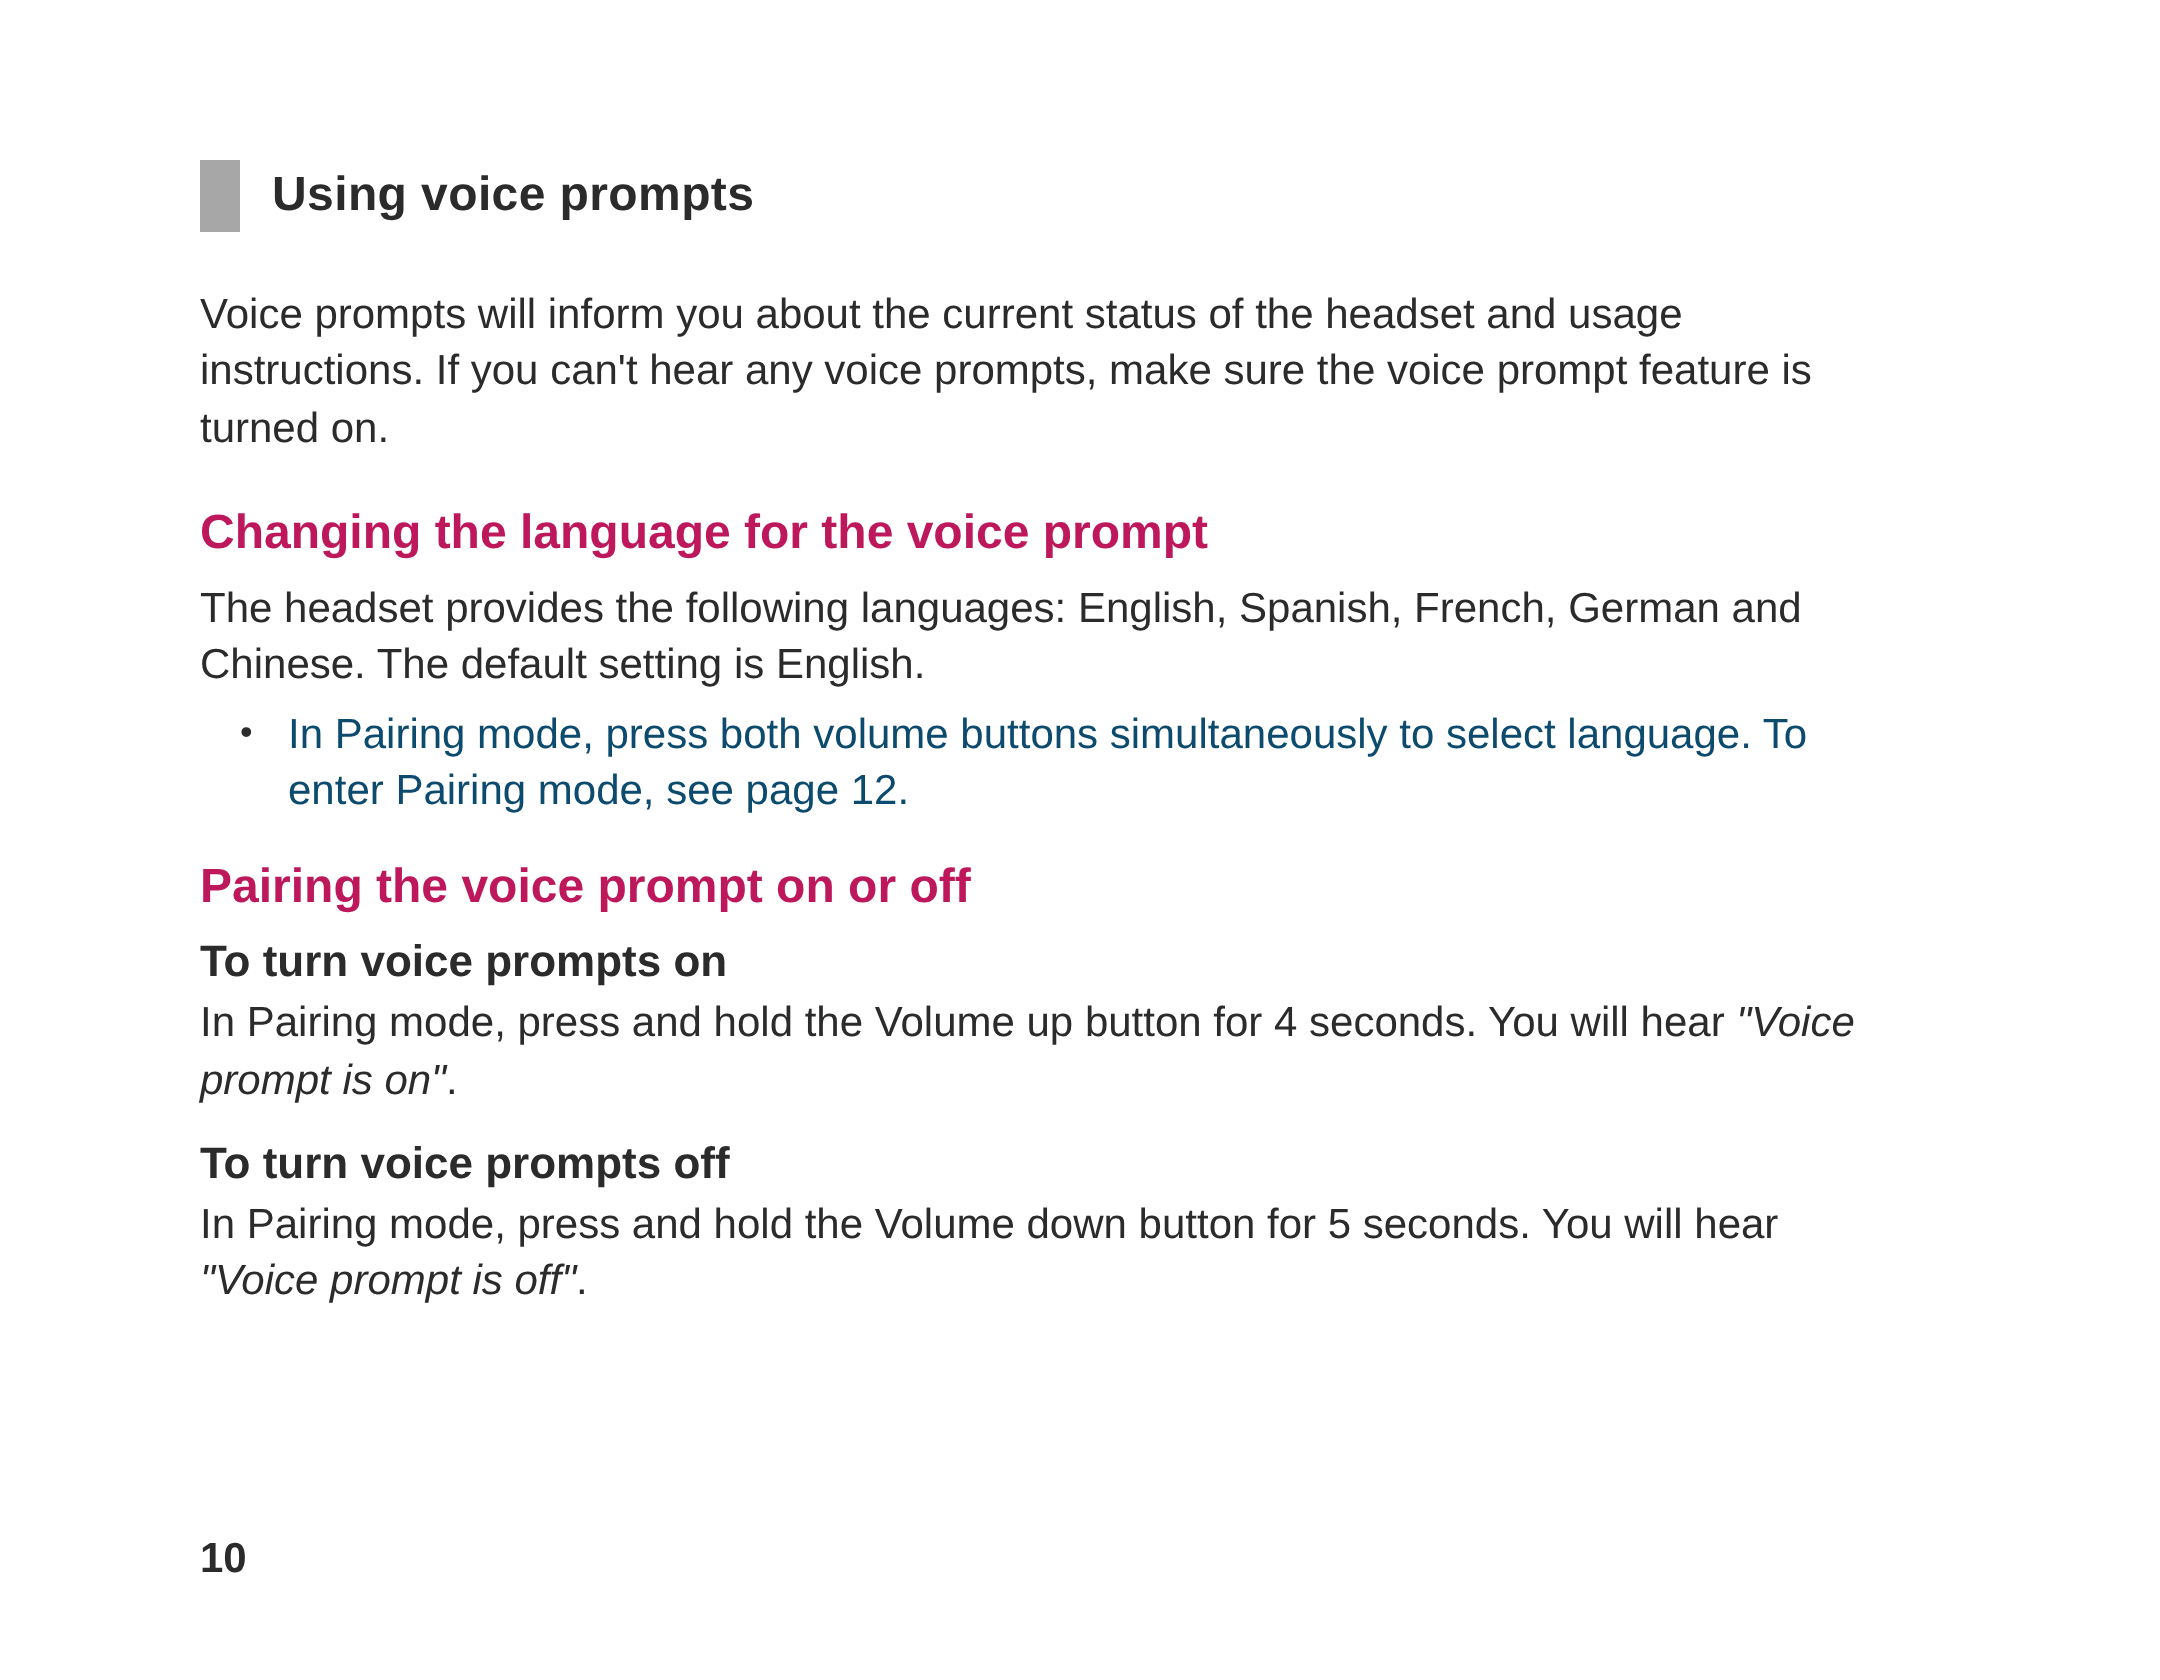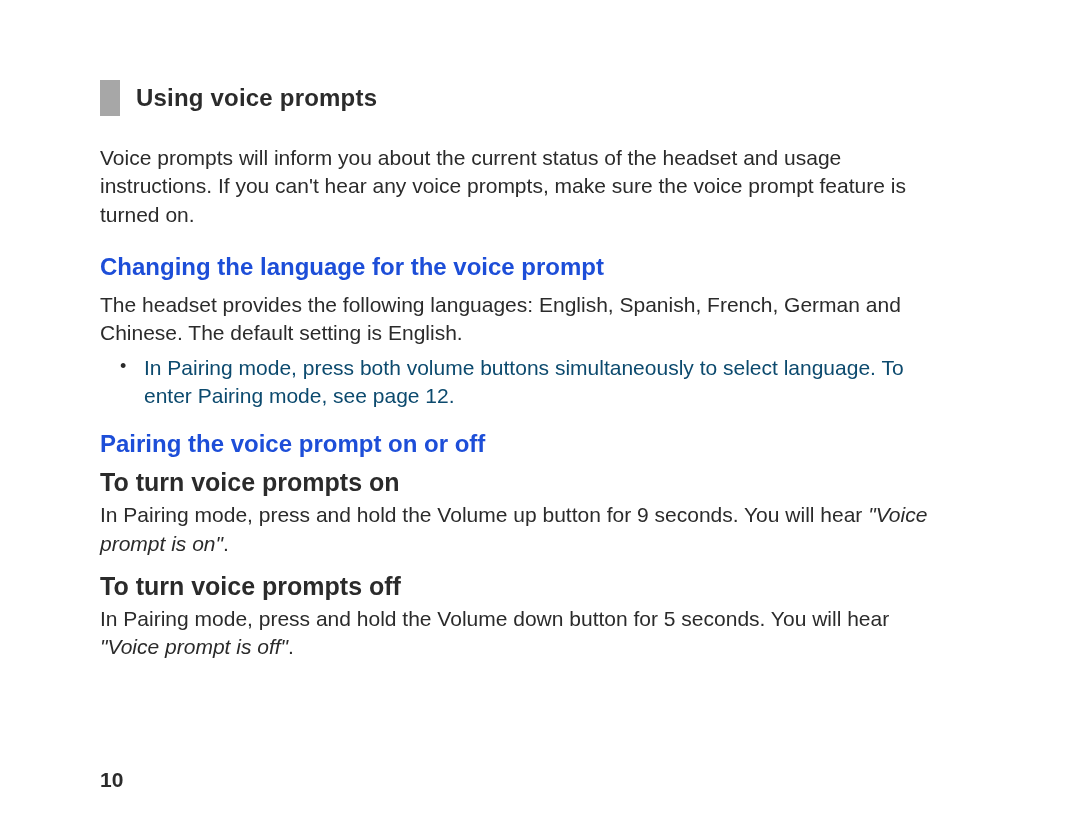--- a/index.html
+++ b/index.html
@@ -39,21 +39,21 @@
   }
   .body-text {
     font-size: 21px;
     line-height: 1.35;
     color: #2b2b2b;
     margin: 0 0 24px 0;
   }
   .subheading {
     font-size: 24px;
     font-weight: 700;
-    color: #1d4ed8;
+    color: #be185d;
     margin: 8px 0 10px 0;
   }
   .bullet-list {
     margin: 6px 0 20px 0;
     padding: 0 0 0 40px;
   }
   .bullet-item {
     position: relative;
     font-size: 21px;
     line-height: 1.35;
@@ -64,21 +64,21 @@
   }
   .bullet-item::before {
     content: "•";
     position: absolute;
     left: -20px;
     top: 0;
     font-size: 18px;
     color: #2b2b2b;
   }
   .step-label {
-    font-size: 25px;
+    font-size: 22px;
     font-weight: 700;
     color: #2b2b2b;
     margin: 4px 0 4px 0;
   }
   .step-body {
     font-size: 21px;
     line-height: 1.35;
     color: #2b2b2b;
     margin: 0 0 14px 0;
   }
@@ -109,21 +109,21 @@
   <div class="subheading">Changing the language for the voice prompt</div>
   <p class="body-text" style="margin-bottom:6px;">The headset provides the following languages: English, Spanish, French, German and Chinese. The default setting is English.</p>
   <ul class="bullet-list">
     <li class="bullet-item">In Pairing mode, press both volume buttons simultaneously to select language. To enter Pairing mode, see page 12.</li>
   </ul>
 
   <div class="subheading">Pairing the voice prompt on or off</div>
 
   <div class="step-label">To turn voice prompts on</div>
   <p class="step-body">
-    <span>In Pairing mode, press and hold the Volume up button for 9 seconds. You will hear </span><span class="italic">"Voice prompt is on"</span><span>.</span>
+    <span>In Pairing mode, press and hold the Volume up button for 4 seconds. You will hear </span><span class="italic">"Voice prompt is on"</span><span>.</span>
   </p>
 
   <div class="step-label">To turn voice prompts off</div>
   <p class="step-body">
     <span>In Pairing mode, press and hold the Volume down button for 5 seconds. You will hear </span><span class="italic">"Voice prompt is off"</span><span>.</span>
   </p>
 
   <div class="page-number">10</div>
 
 </div>

